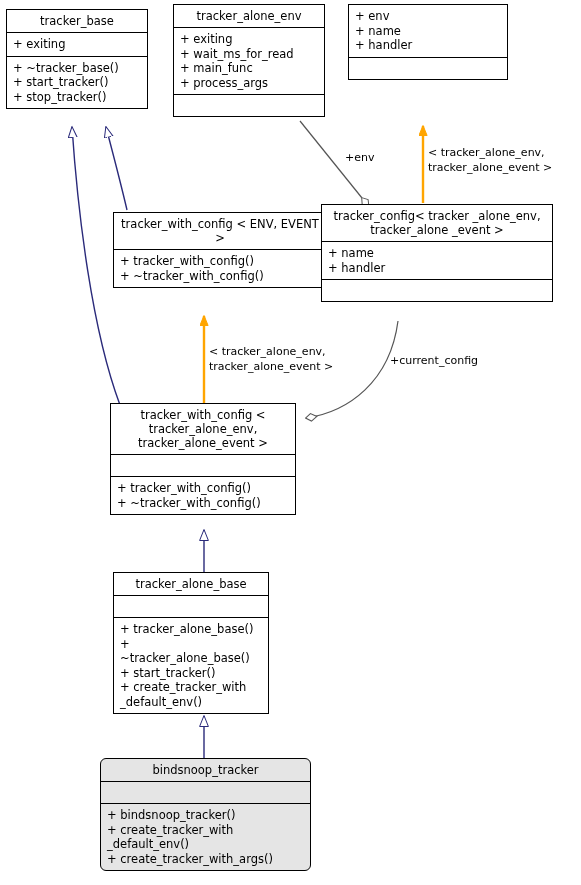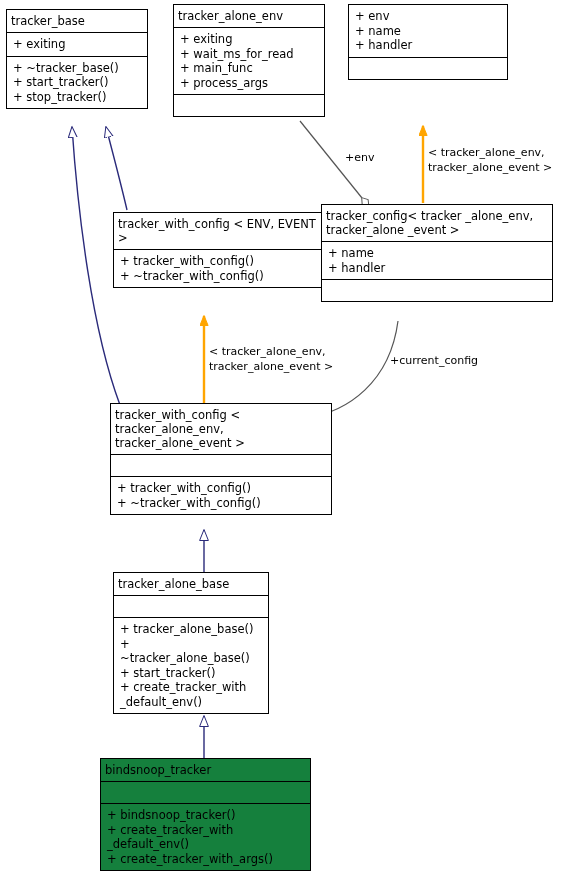--- a/index.html
+++ b/index.html
@@ -10,24 +10,25 @@
   #canvas{position:absolute;left:0;top:0;width:581px;height:885px;}
   svg.edges{position:absolute;left:0;top:0;width:581px;height:885px;pointer-events:none;}
 
   .node{
     position:absolute;
     border:1px solid #000000;
     background:#ffffff;
     box-sizing:border-box;
     z-index:2;
   }
-  .node.highlight{background:#15803d;}
+  .node.highlight{background:#e5e5e5;border-radius:6px;}
   .sec{box-sizing:border-box;}
   .sec + .sec{border-top:1px solid #000000;}
   .title{
+    text-align:center;
     font-size:11.5px;
     color:#000000;
     line-height:14px;
     padding:4px 4px 4px 4px;
   }
   .members{
     font-size:11.5px;
     color:#000000;
     line-height:14.5px;
     padding:4px 5px 4px 6px;
@@ -128,21 +129,21 @@
 
   <div class="node" style="left:321px;top:204px;width:232px;">
     <div class="sec title">tracker_config&lt; tracker
 _alone_env, tracker_alone
 _event &gt;</div>
     <div class="sec members">+ name
 + handler</div>
     <div class="sec members empty"></div>
   </div>
 
-  <div class="node" style="left:110px;top:403px;width:222px;">
+  <div class="node" style="left:110px;top:403px;width:186px;">
     <div class="sec title">tracker_with_config
 &lt; tracker_alone_env,
  tracker_alone_event &gt;</div>
     <div class="sec members empty"></div>
     <div class="sec members">+ tracker_with_config()
 + ~tracker_with_config()</div>
   </div>
 
   <div class="node" style="left:113px;top:572px;width:156px;">
     <div class="sec title">tracker_alone_base</div>

